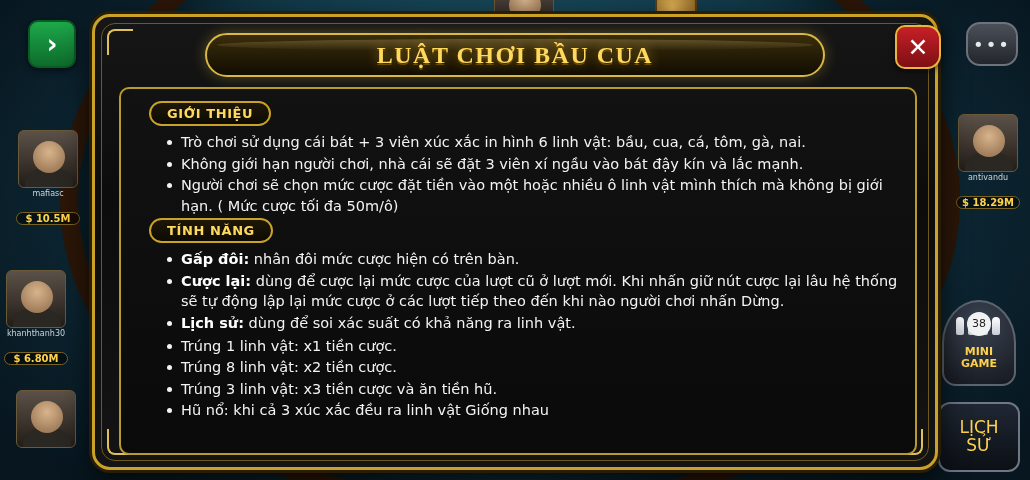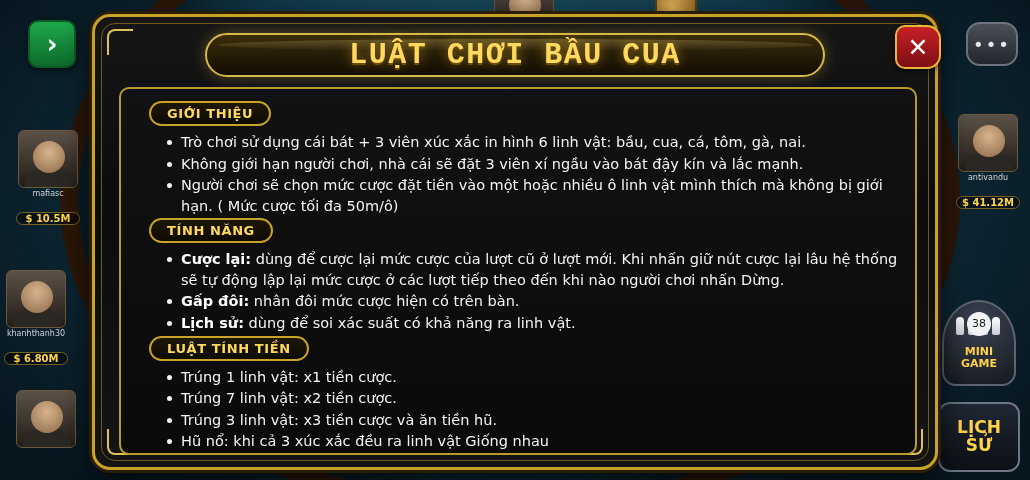--- a/index.html
+++ b/index.html
@@ -115,21 +115,21 @@
   .pin {
     position: absolute; bottom: 0; width: 8px; height: 18px; border-radius: 4px 4px 2px 2px;
     background: linear-gradient(#fff, #c9ced6);
   }
   
   .history-btn {
     position: absolute; right: 10px; bottom: 8px;
     width: 82px; height: 70px; border-radius: 12px;
     background: linear-gradient(#1f2733, #0c1016);
     border: 2px solid #6f7785;
-    color: #ffd24a; font-weight: bold; font-size: 17px;
+    color: #ffd24a; font-weight: normal; font-size: 17px;
     display: flex; align-items: center; justify-content: center;
     text-align: center; line-height: 1.05;
     cursor: pointer;
   }
   
   .jar {
     position: absolute; top: -6px; left: 655px;
     width: 42px; height: 44px;
     background: radial-gradient(ellipse at 40% 30%, #e0b257, #7a5418);
     border-radius: 8px 8px 18px 18px;
@@ -183,24 +183,24 @@
   }
   .title-plate::after {
     content: "";
     position: absolute; left: 10px; right: 10px; top: 4px; height: 12px;
     border-radius: 50%;
     background: linear-gradient(rgba(255,230,150,.22), rgba(255,230,150,0));
   }
   .title-text {
     position: absolute; inset: 0;
     display: flex; align-items: center; justify-content: center;
-    color: #ffd95e; font-size: 30px; font-weight: bold;
+    color: #ffd95e; font-size: 24px; font-weight: bold;
     letter-spacing: 1.5px;
     text-shadow: 0 2px 0 #6b4c06, 0 0 12px rgba(255,200,60,.5);
-    font-family: Liberation Mono, monospace;
+    font-family: Liberation Serif, serif;
   }
   .close-btn {
     position: absolute; right: -6px; top: 8px;
     width: 46px; height: 44px;
     background: linear-gradient(#c62026, #7d0f14);
     border: 2px solid #e8b63c;
     border-radius: 10px 14px 14px 10px;
     color: #fff; font-size: 25px; font-weight: bold;
     display: flex; align-items: center; justify-content: center;
     cursor: pointer;
@@ -269,21 +269,21 @@
     <div class="pic"></div>
     <div class="nm">khanhthanh30</div>
     <div class="bal">$ 6.80M</div>
   </div>
   <div class="player" style="left:14px; top:390px;">
     <div class="pic"></div>
   </div>
   <div class="player" style="right:10px; top:114px;">
     <div class="pic"></div>
     <div class="nm">antivandu</div>
-    <div class="bal">$ 41.12M</div>
+    <div class="bal">$ 18.29M</div>
   </div>
   <div class="player" style="left:492px; top:-22px;">
     <div class="pic"></div>
   </div>
 
   <div class="chat-btn">
     <span>•••</span>
   </div>
 
   <div class="mini-game">
@@ -327,38 +327,37 @@
       <ul class="bullets">
         <li><span>Trò chơi sử dụng cái bát + 3 viên xúc xắc in hình 6 linh vật:  bầu, cua, cá, tôm, gà, nai.</span></li>
         <li><span>Không giới hạn người chơi, nhà cái sẽ đặt 3 viên xí ngầu vào bát đậy kín và lắc mạnh.</span></li>
         <li><span>Người chơi sẽ  chọn mức cược đặt tiền vào một hoặc nhiều  ô linh vật mình thích mà không bị giới hạn. ( Mức cược tối đa 50m/ô)</span></li>
       </ul>
 
       
       <div class="sec-label">TÍNH NĂNG</div>
       <ul class="bullets">
         <li>
+          <span class="b">Gấp đôi:</span>
+          <span>nhân đôi mức cược hiện có trên bàn.</span>
+        </li>
+        <li>
           <span class="b">Cược lại:</span>
           <span>dùng để cược lại mức cược của lượt cũ ở lượt mới. Khi nhấn giữ nút cược lại lâu hệ thống sẽ tự động lập lại mức cược ở các lượt tiếp theo đến khi nào người chơi nhấn Dừng.</span>
-        </li>
-        <li>
-          <span class="b">Gấp đôi:</span>
-          <span>nhân đôi mức cược hiện có trên bàn.</span>
         </li>
         <li>
           <span class="b">Lịch sử:</span>
           <span>dùng để soi xác suất có khả năng ra linh vật.</span>
         </li>
       </ul>
 
       
-      <div class="sec-label">LUẬT TÍNH TIỀN</div>
       <ul class="bullets">
         <li><span>Trúng 1 linh vật: x1 tiền cược.</span></li>
-        <li><span>Trúng 7 linh vật: x2 tiền cược.</span></li>
+        <li><span>Trúng 8 linh vật: x2 tiền cược.</span></li>
         <li><span>Trúng 3 linh vật: x3 tiền cược và ăn tiền hũ.</span></li>
         <li><span>Hũ nổ: khi cả 3 xúc xắc đều ra linh vật Giống nhau</span></li>
 
       </ul>
       
 
     </div>
   </div>
 </div>
 

